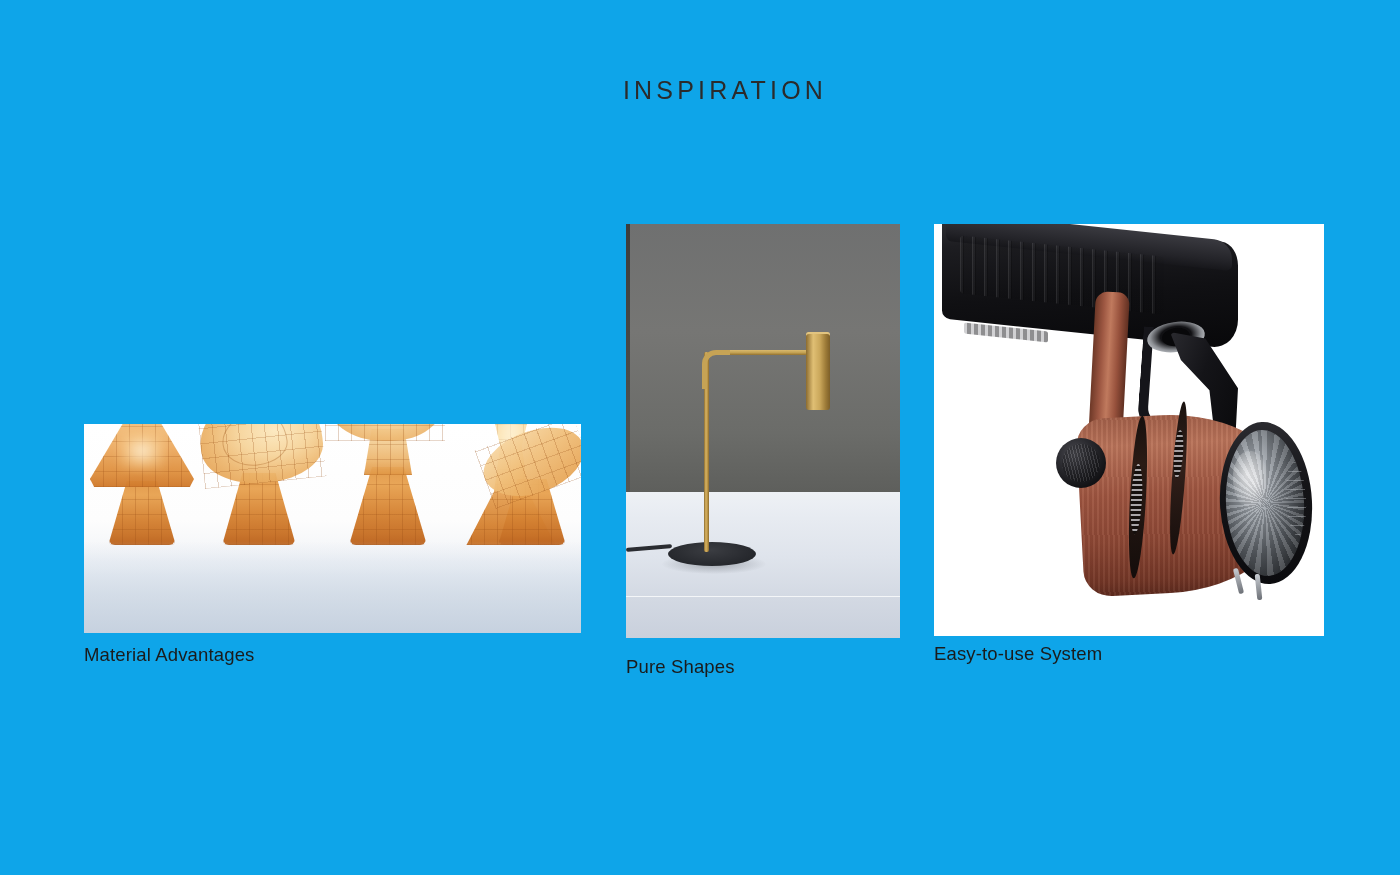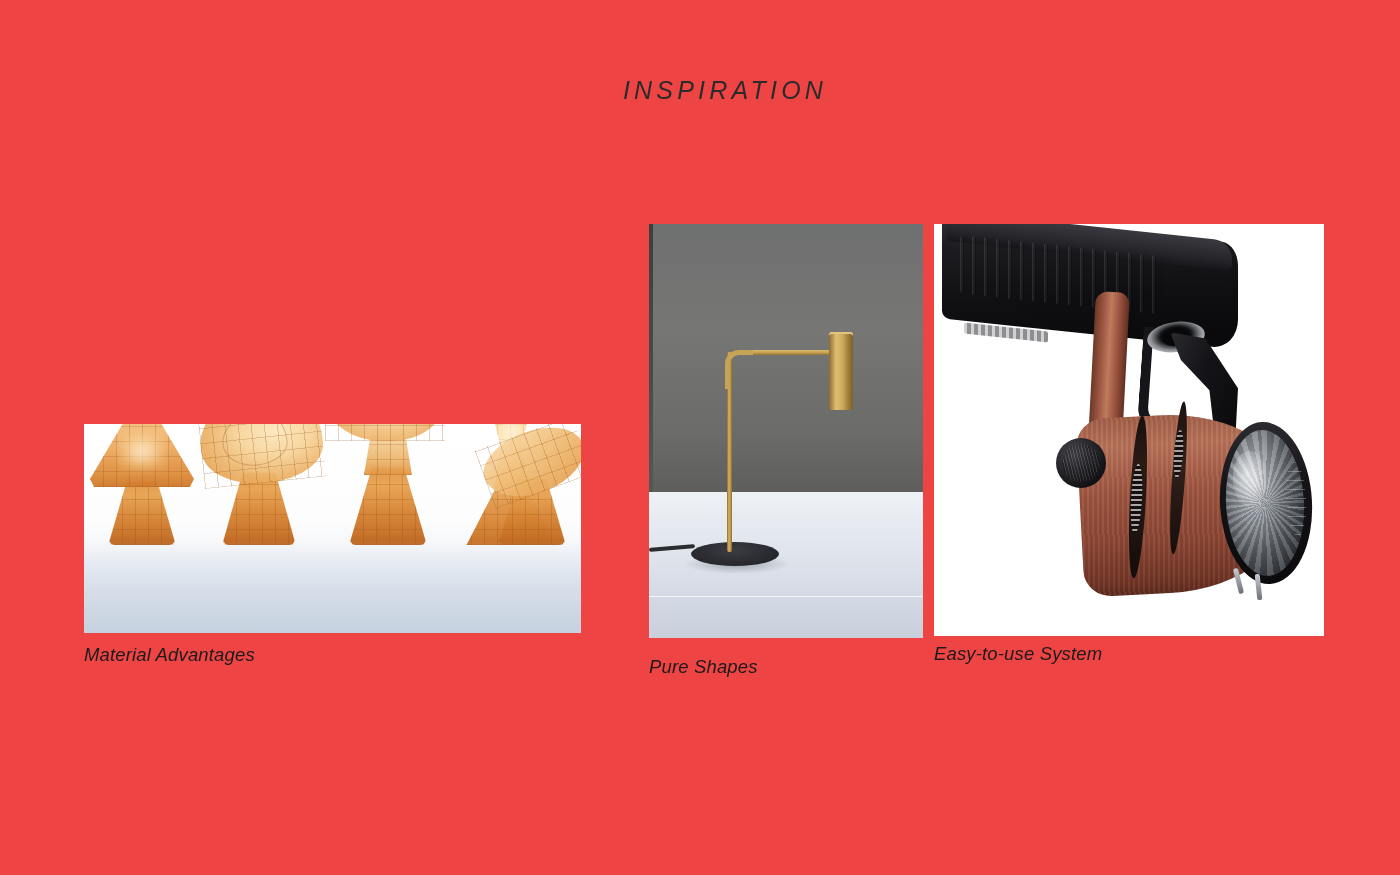--- a/index.html
+++ b/index.html
@@ -14,22 +14,21 @@
     overflow: hidden;
     font-family: "Liberation Sans", sans-serif;
     color: #1a1a1a;
     -webkit-font-smoothing: antialiased;
   }
 
   
   .slide {
     position: absolute;
     inset: 0;
-    background: #ef4444;
-    font-style: italic;
+    background: #0ea5e9;
   }
 
   
   .slide-title {
     position: absolute;
     top: 76px;
     left: 0;
     width: 1450px;
     text-align: center;
     font-size: 25px;
@@ -218,21 +217,21 @@
     transform: rotate(-20deg);
     background:
       linear-gradient(160deg,
         rgba(248,220,172,.92) 0%,
         rgba(240,190,120,.92) 45%,
         rgba(228,158,76,.94) 100%);
     border-radius: 50% 50% 50% 50% / 48% 48% 52% 52%;
   }
 
   
-  #card-pure { left: 626px; top: 224px; margin-left: 23px; }
+  #card-pure { left: 626px; top: 224px; }
   #card-pure .card-media { width: 274px; height: 414px; }
   #card-pure .card-caption { top: 432px; }
 
   .photo-desklamp { position: absolute; inset: 0; background: #6e6f6c; }
   .dl-wall {
     position: absolute; left: 0; right: 0; top: 0; height: 268px;
     background: linear-gradient(180deg, #6f7070 0%, #767674 40%, #6b6c69 78%, #5e5f5c 100%);
   }
   .dl-wall-edge {
     position: absolute; left: 0; top: 0; width: 4px; height: 268px;

